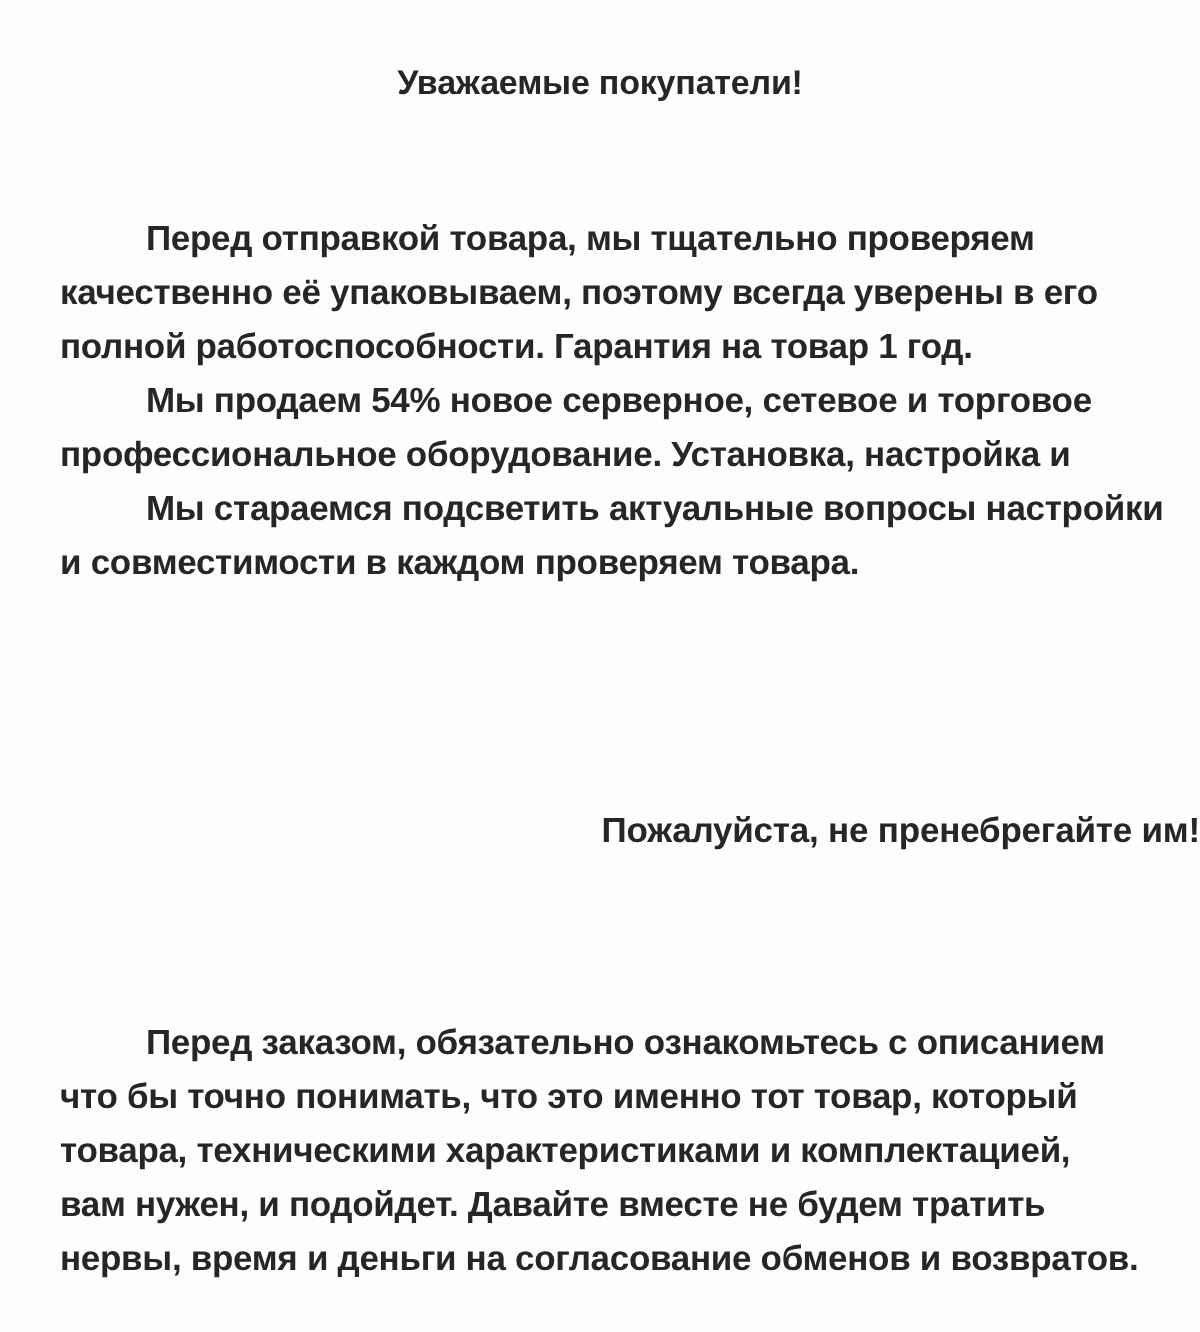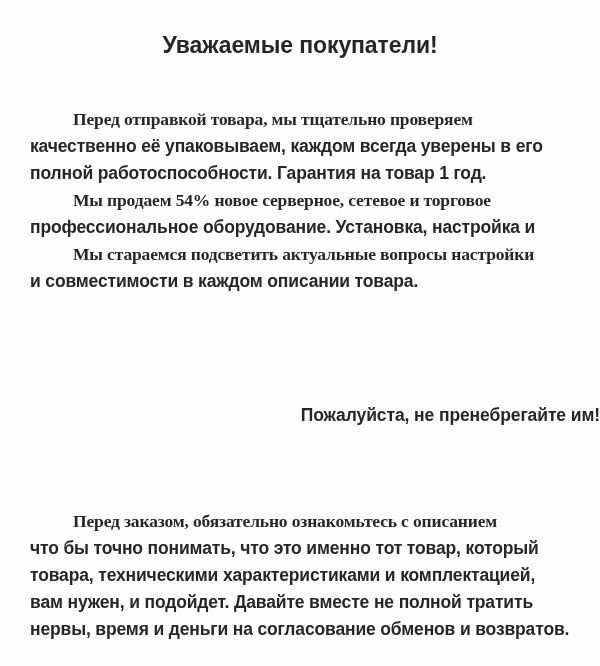--- a/index.html
+++ b/index.html
@@ -19,37 +19,37 @@
     width: 600px;
     height: 666px;
     background: #fdfdfd;
   }
   .heading {
     position: absolute;
     top: 32px;
     left: 0;
     width: 100%;
     text-align: center;
-    font-size: 23px;
+    font-size: 17px;
     font-weight: 600;
     letter-spacing: -0.1px;
   }
   .textblock {
     position: absolute;
     left: 30px;
     width: 545px;
     font-size: 17.5px;
     font-weight: 600;
     line-height: 27px;
     letter-spacing: -0.15px;
   }
   .main-block { top: 106px; }
   .closing-block { top: 508px; }
   .line { white-space: nowrap; }
-  .line.first { padding-left: 43px; font-family: Liberation Serif, serif; }
+  .line.first { padding-left: 43px; }
   .callout {
     position: absolute;
     top: 405px;
     left: 0;
     width: 100%;
     text-align: right;
     font-size: 17.5px;
     font-weight: 600;
     letter-spacing: -0.1px;
   }
@@ -58,39 +58,39 @@
 <body>
 
 <div class="doc">
 
   <div class="heading">Уважаемые покупатели!</div>
 
   <div class="textblock main-block">
 
     <div class="para">
       <div class="line first">Перед отправкой товара, мы тщательно проверяем</div>
-      <div class="line">качественно её упаковываем, каждом всегда уверены в его</div>
+      <div class="line">качественно её упаковываем, поэтому всегда уверены в его</div>
       <div class="line">полной работоспособности. Гарантия на товар 1 год.</div>
     </div>
 
     <div class="para">
       <div class="line first">Мы продаем 54% новое серверное, сетевое и торговое</div>
       <div class="line">профессиональное оборудование. Установка, настройка и</div>
     </div>
 
     <div class="para">
       <div class="line first">Мы стараемся подсветить актуальные вопросы настройки</div>
-      <div class="line">и совместимости в каждом описании товара.</div>
+      <div class="line">и совместимости в каждом проверяем товара.</div>
     </div>
 
   </div>
 
   <div class="callout">Пожалуйста, не пренебрегайте им!</div>
 
   <div class="textblock closing-block">
     <div class="line first">Перед заказом, обязательно ознакомьтесь с описанием</div>
     <div class="line">что бы точно понимать, что это именно тот товар, который</div>
     <div class="line">товара, техническими характеристиками и комплектацией,</div>
-    <div class="line">вам нужен, и подойдет. Давайте вместе не полной тратить</div>
+    <div class="line">вам нужен, и подойдет. Давайте вместе не будем тратить</div>
     <div class="line">нервы, время и деньги на согласование обменов и возвратов.</div>
   </div>
 
 </div>
 
 </body></html>

